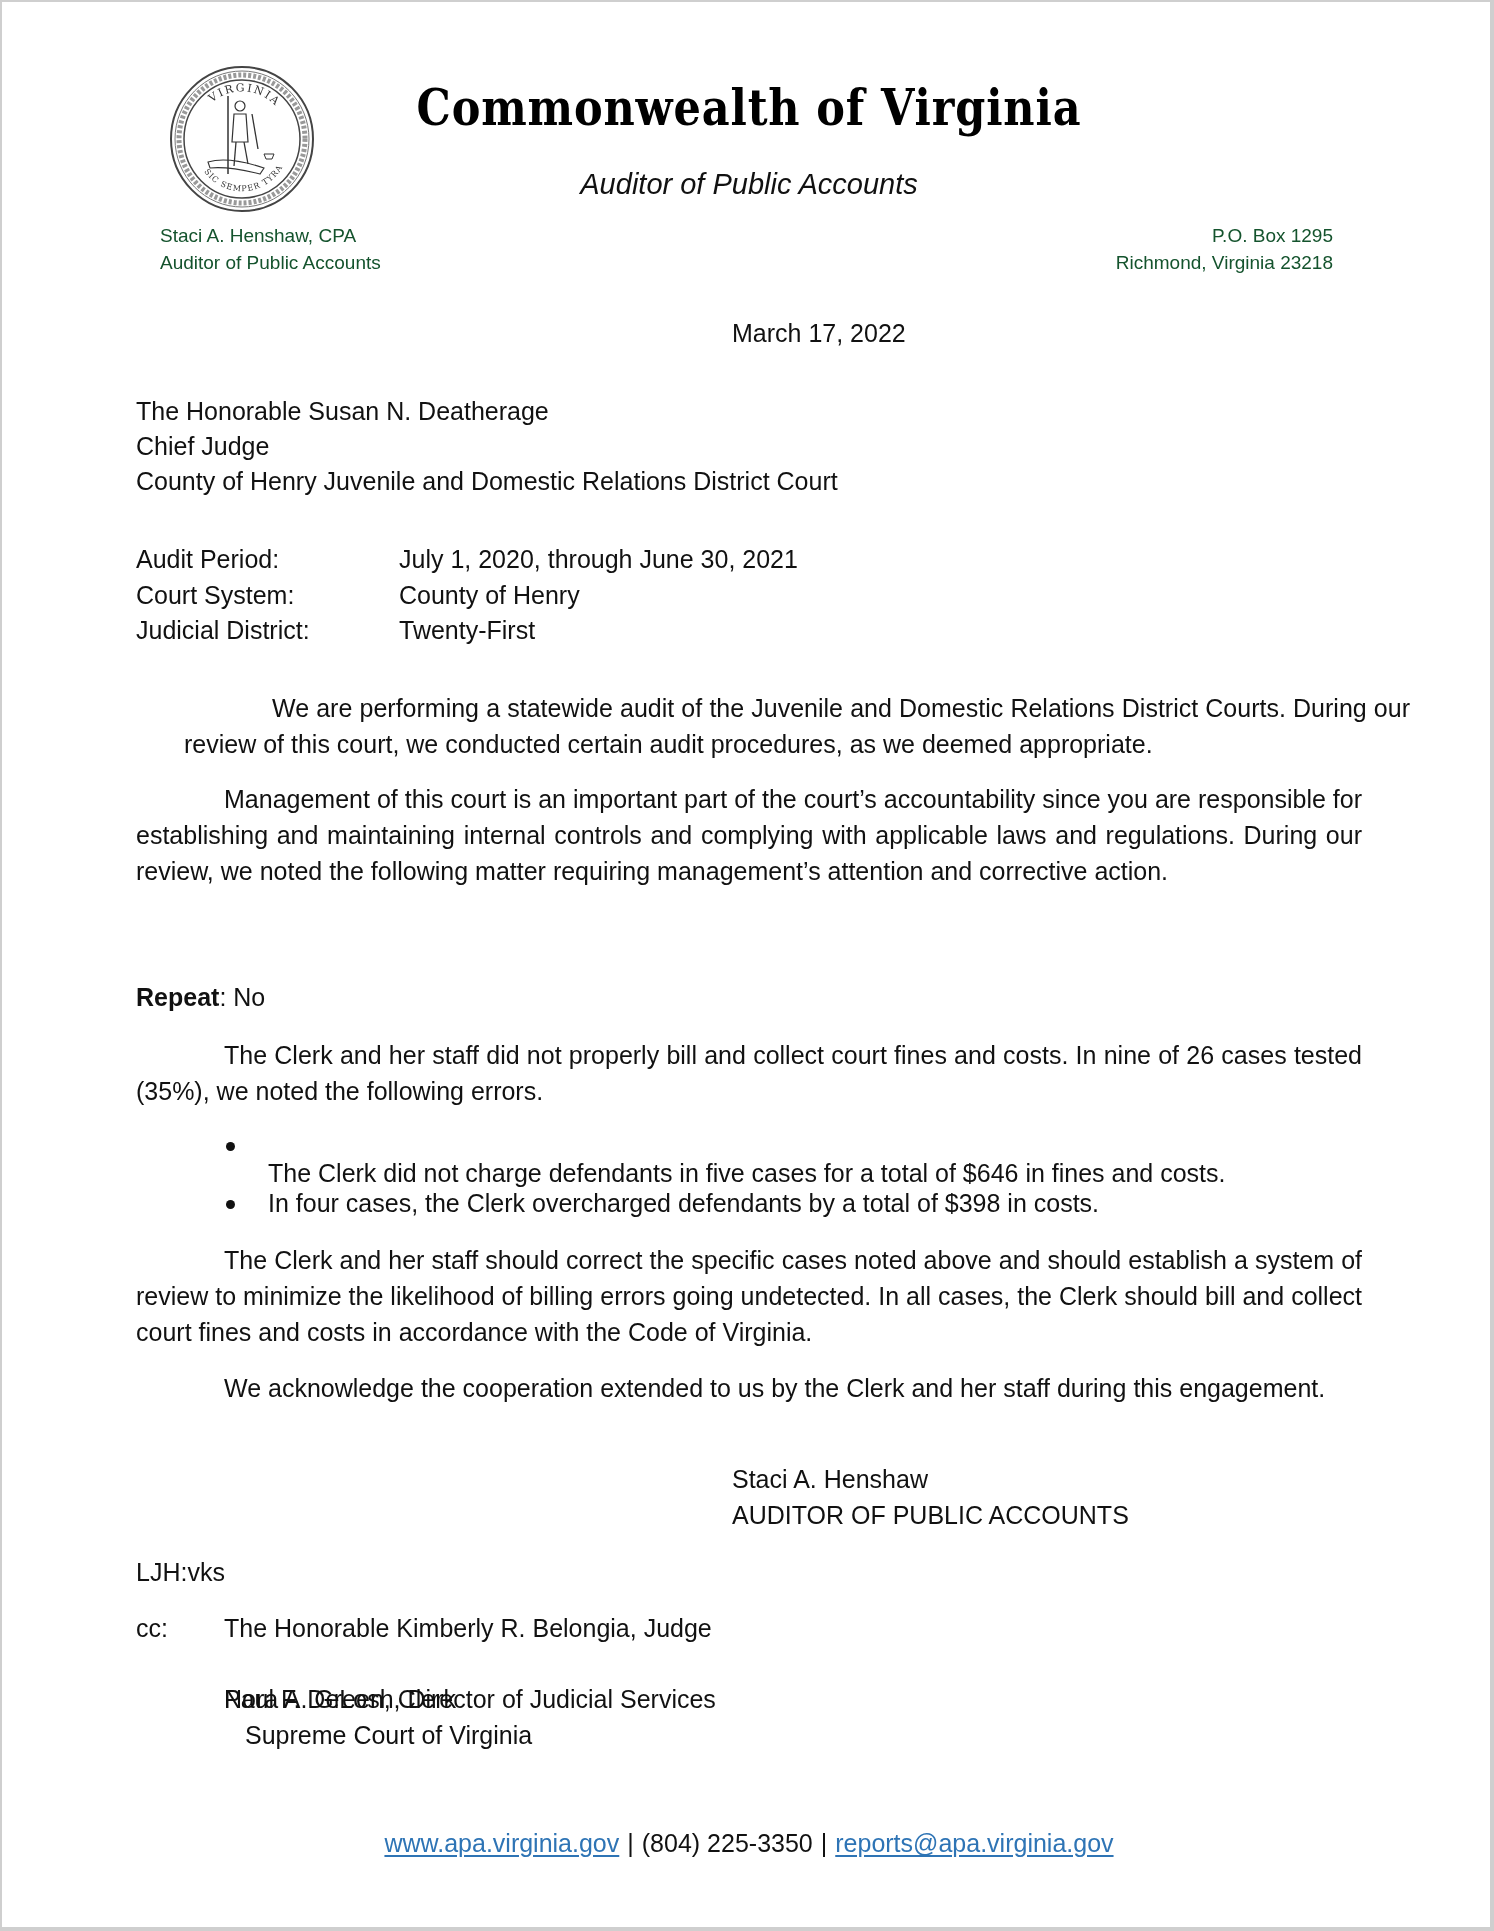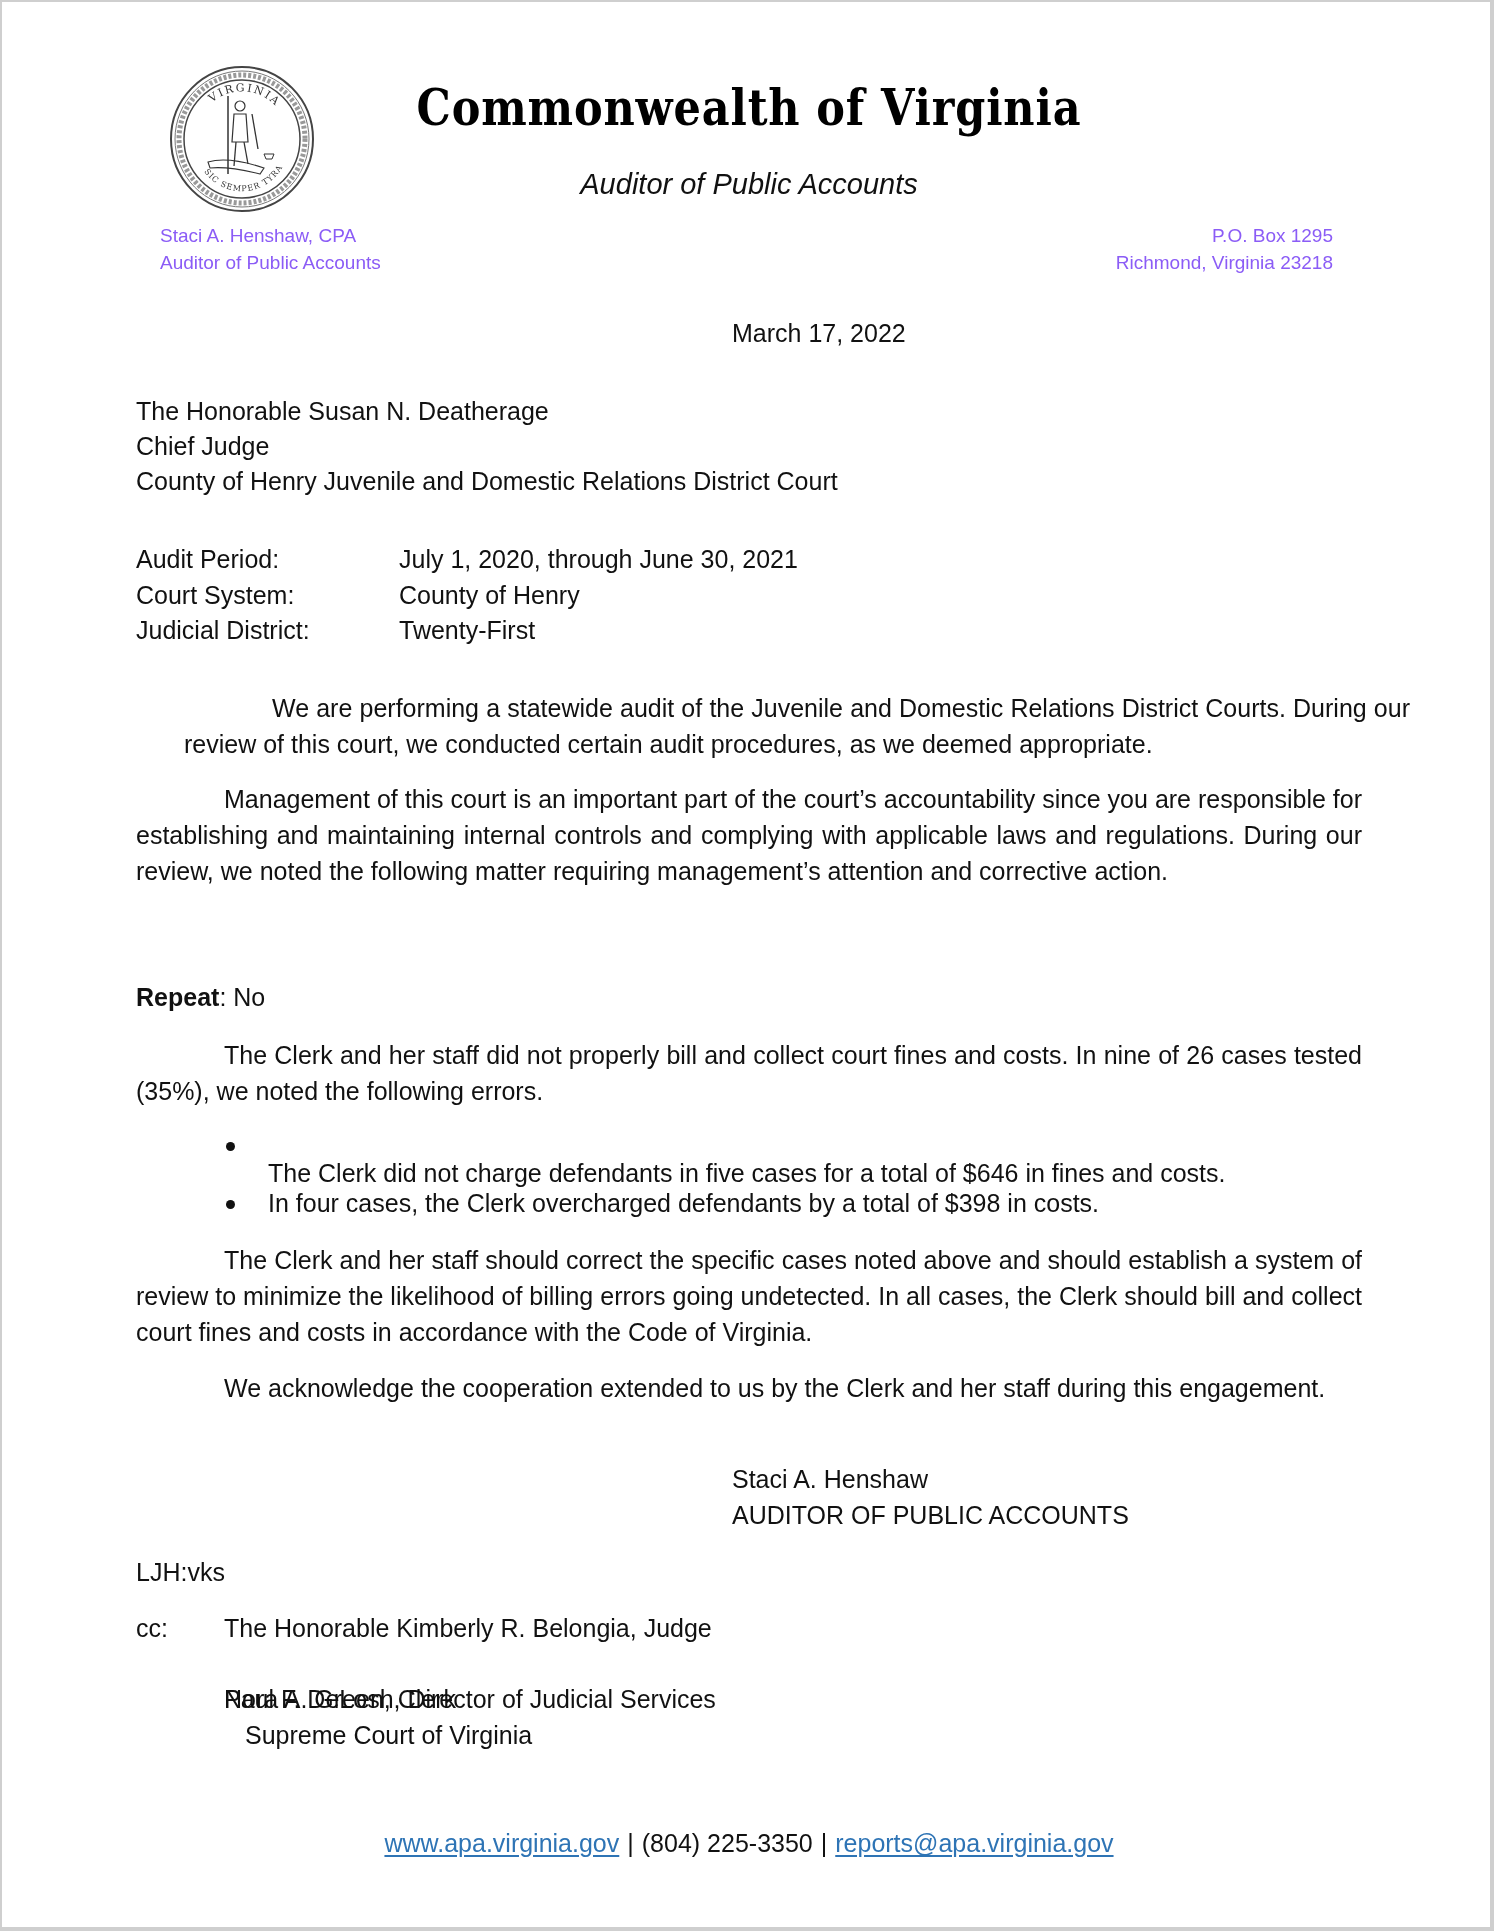--- a/index.html
+++ b/index.html
@@ -18,21 +18,21 @@
   .title {
     position: absolute; left: 0; width: 1494px; top: 76px; text-align: center;
     font-family: "DejaVu Serif", "Liberation Serif", serif;
     font-weight: bold; font-size: 50px; letter-spacing: 1px; color: #000;
     transform: scaleX(0.86); transform-origin: 747px 0;
   }
   .subtitle {
     position: absolute; left: 0; width: 1494px; top: 166px; text-align: center;
     font-style: italic; font-size: 29px; color: #111;
   }
-  .addr { font-size: 19px; line-height: 27px; color: #8b5cf6; }
+  .addr { font-size: 19px; line-height: 27px; color: #14532d; }
   .addr-left { left: 158px; top: 220px; }
   .addr-right { right: 157px; top: 220px; text-align: right; }
   .line { position: absolute; white-space: nowrap; font-size: 25px; line-height: 35.6px; }
   .para {
     position: absolute; left: 134px; width: 1226px; font-size: 25px; line-height: 35.8px;
     text-align: justify; text-indent: 88px; white-space: normal;
   }
   .heading { font-weight: bold; text-decoration: underline; text-decoration-thickness: 2px; text-underline-offset: 3px; }
   .bold { font-weight: bold; }
   .bullet-dot {

